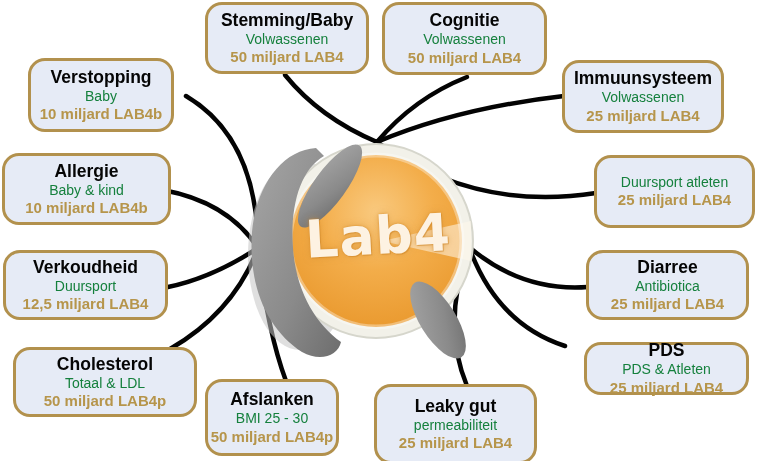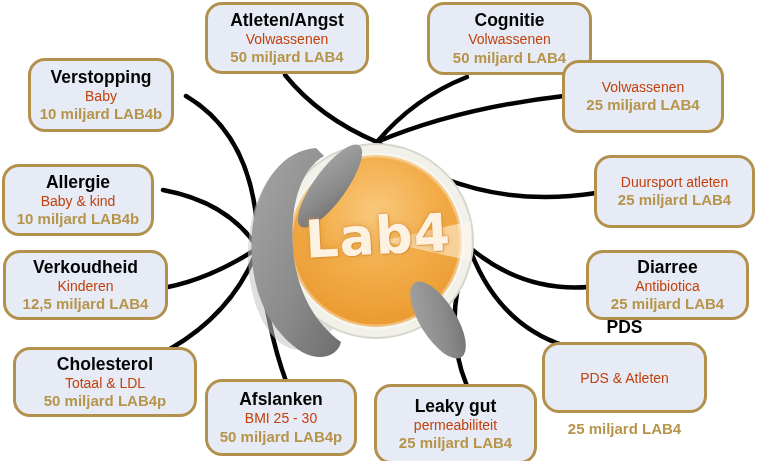--- a/index.html
+++ b/index.html
@@ -10,21 +10,21 @@
   .edges-svg, .center-svg { position:absolute; left:0; top:0; }
   .node {
     position:absolute; box-sizing:border-box;
     background:var(--box-fill,#e6ebf6);
     border:3px solid var(--box-border,#b2914d);
     border-radius:17px;
     display:flex; flex-direction:column; align-items:center; justify-content:center;
     text-align:center; padding:2px 4px; line-height:1.22;
   }
   .node-title { font-weight:bold; font-size:17.5px; color:#050505; white-space:nowrap; }
-  .node-sub   { font-size:14px;  color:#c2410c; white-space:nowrap; }
+  .node-sub   { font-size:14px;  color:#15803d; white-space:nowrap; }
   .node-dose  { font-weight:bold; font-size:15px; color:var(--dose,#b6954b); white-space:nowrap; }
   .lab4-label {
     position:absolute; left:288px; top:206px; width:180px;
     text-align:center; font-weight:bold; font-size:52px; letter-spacing:1px;
     color:rgba(255,250,240,0.93);
     text-shadow:0 0 2px #d98f2f, 0 0 7px rgba(210,140,50,.55), 1px 1px 0 rgba(200,130,40,.45);
     transform:rotate(-3deg);
     font-family:"DejaVu Sans", sans-serif;
   }
 </style>
@@ -77,68 +77,69 @@
              C 320 362 338 356 341 342 C 316 324 296 292 293 248
              C 290 206 300 170 324 156 Z" fill="url(#gloveGrad)"></path>
 
     <ellipse cx="438" cy="320" rx="18" ry="44" transform="rotate(-32 438 320)" fill="url(#gloveGrad)"></ellipse>
   </svg>
 
   <div class="lab4-label">Lab4</div>
 
   <div id="nodes-layer">
       <div class="node" style="left: 205px; top: 2px; width: 164px; height: 72px;">
-        <div class="node-title">Atleten/Angst</div>
+        <div class="node-title">Stemming/Baby</div>
         <div class="node-sub">Volwassenen</div>
         <div class="node-dose">50 miljard LAB4</div>
       </div>
-      <div class="node" style="left: 382px; top: 2px; width: 165px; height: 73px; margin-left: 45px;">
+      <div class="node" style="left: 382px; top: 2px; width: 165px; height: 73px;">
         <div class="node-title">Cognitie</div>
         <div class="node-sub">Volwassenen</div>
         <div class="node-dose">50 miljard LAB4</div>
       </div>
       <div class="node" style="left: 28px; top: 58px; width: 146px; height: 74px;">
         <div class="node-title">Verstopping</div>
         <div class="node-sub">Baby</div>
         <div class="node-dose">10 miljard LAB4b</div>
       </div>
       <div class="node" style="left: 562px; top: 60px; width: 162px; height: 73px;">
+        <div class="node-title">Immuunsysteem</div>
         <div class="node-sub">Volwassenen</div>
         <div class="node-dose">25 miljard LAB4</div>
       </div>
-      <div class="node" style="left: 2px; top: 153px; width: 152px; height: 72px; margin-top: 11px;">
+      <div class="node" style="left: 2px; top: 153px; width: 169px; height: 72px;">
         <div class="node-title">Allergie</div>
         <div class="node-sub">Baby &amp; kind</div>
         <div class="node-dose">10 miljard LAB4b</div>
       </div>
       <div class="node" style="left: 594px; top: 155px; width: 161px; height: 73px;">
         <div class="node-sub">Duursport atleten</div>
         <div class="node-dose">25 miljard LAB4</div>
       </div>
       <div class="node" style="left: 3px; top: 250px; width: 165px; height: 70px;">
         <div class="node-title">Verkoudheid</div>
-        <div class="node-sub">Kinderen</div>
+        <div class="node-sub">Duursport</div>
         <div class="node-dose">12,5 miljard LAB4</div>
       </div>
       <div class="node" style="left: 586px; top: 250px; width: 163px; height: 70px;">
         <div class="node-title">Diarree</div>
         <div class="node-sub">Antibiotica</div>
         <div class="node-dose">25 miljard LAB4</div>
       </div>
       <div class="node" style="left: 13px; top: 347px; width: 184px; height: 70px;">
         <div class="node-title">Cholesterol</div>
         <div class="node-sub">Totaal &amp; LDL</div>
         <div class="node-dose">50 miljard LAB4p</div>
       </div>
-      <div class="node" style="left: 542px; top: 342px; width: 165px; height: 71px; gap: 32px;">
+      <div class="node" style="left: 584px; top: 342px; width: 165px; height: 53px;">
         <div class="node-title">PDS</div>
         <div class="node-sub">PDS &amp; Atleten</div>
         <div class="node-dose">25 miljard LAB4</div>
       </div>
-      <div class="node" style="left: 205px; top: 379px; width: 152px; height: 77px;">
+      <div class="node" style="left: 205px; top: 379px; width: 134px; height: 77px;">
         <div class="node-title">Afslanken</div>
         <div class="node-sub">BMI 25 - 30</div>
         <div class="node-dose">50 miljard LAB4p</div>
       </div>
       <div class="node" style="left: 374px; top: 384px; width: 163px; height: 80px;">
         <div class="node-title">Leaky gut</div>
         <div class="node-sub">permeabiliteit</div>
         <div class="node-dose">25 miljard LAB4</div>
       </div>
     </div>

